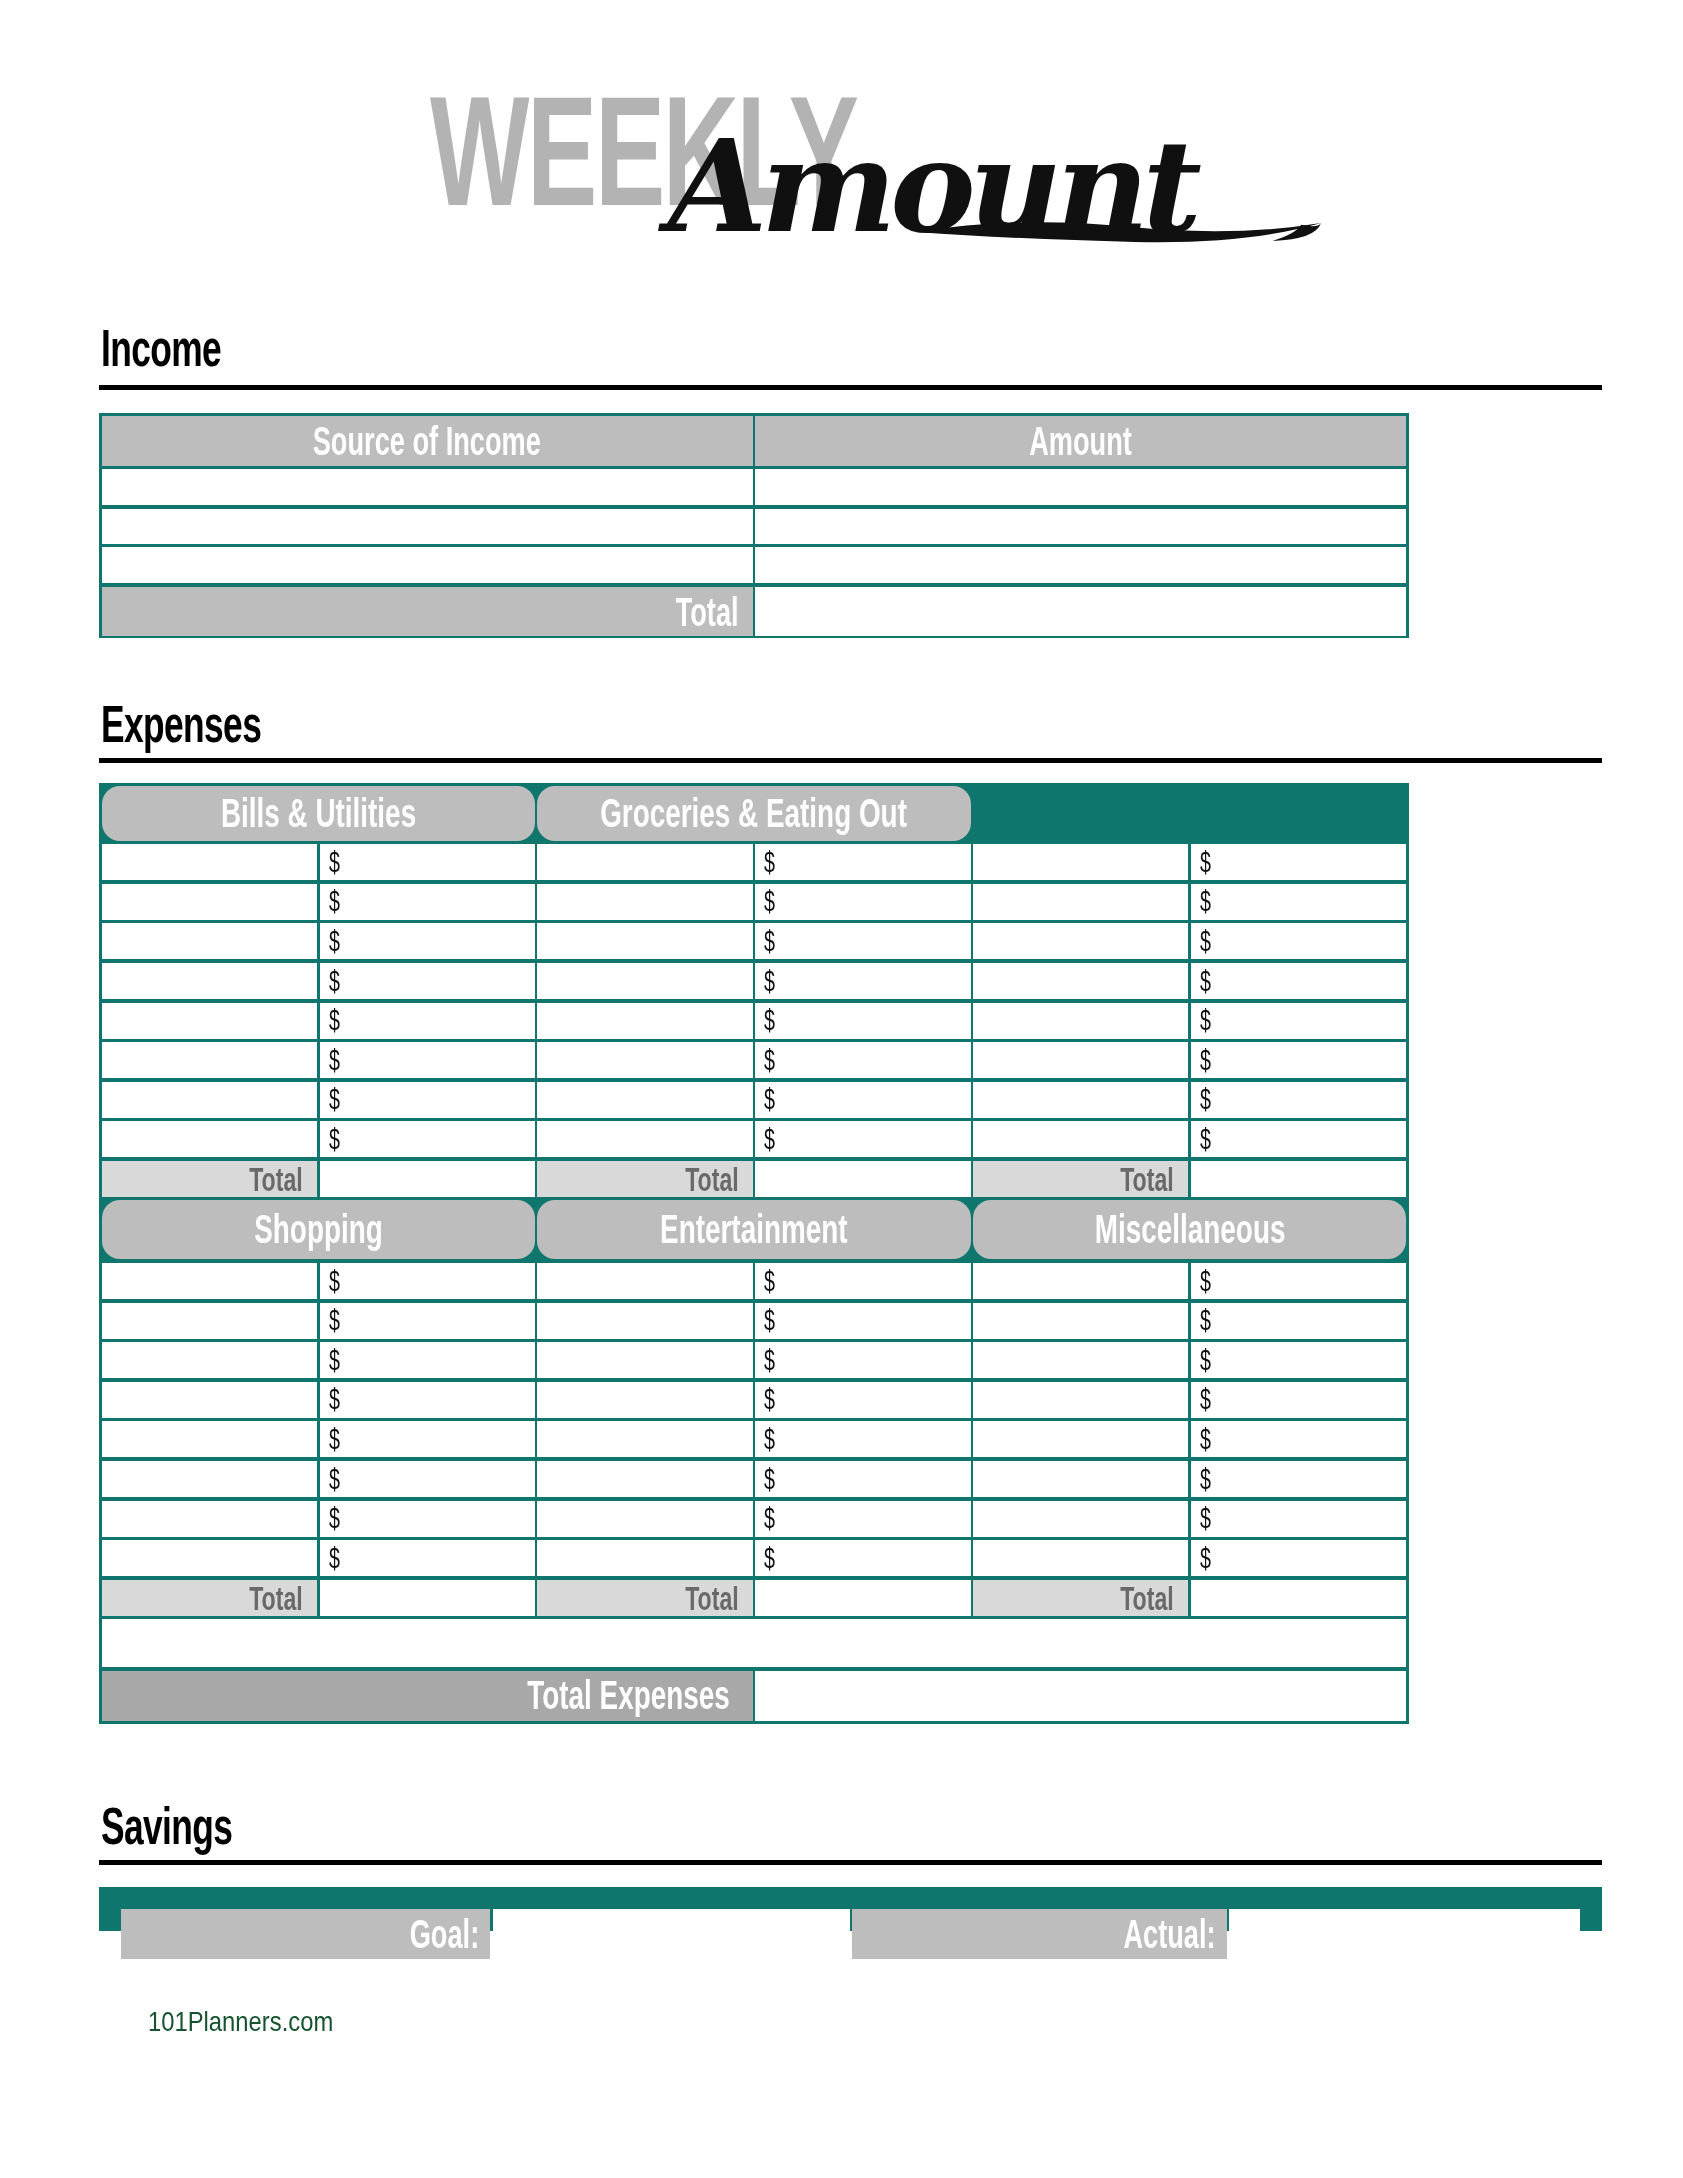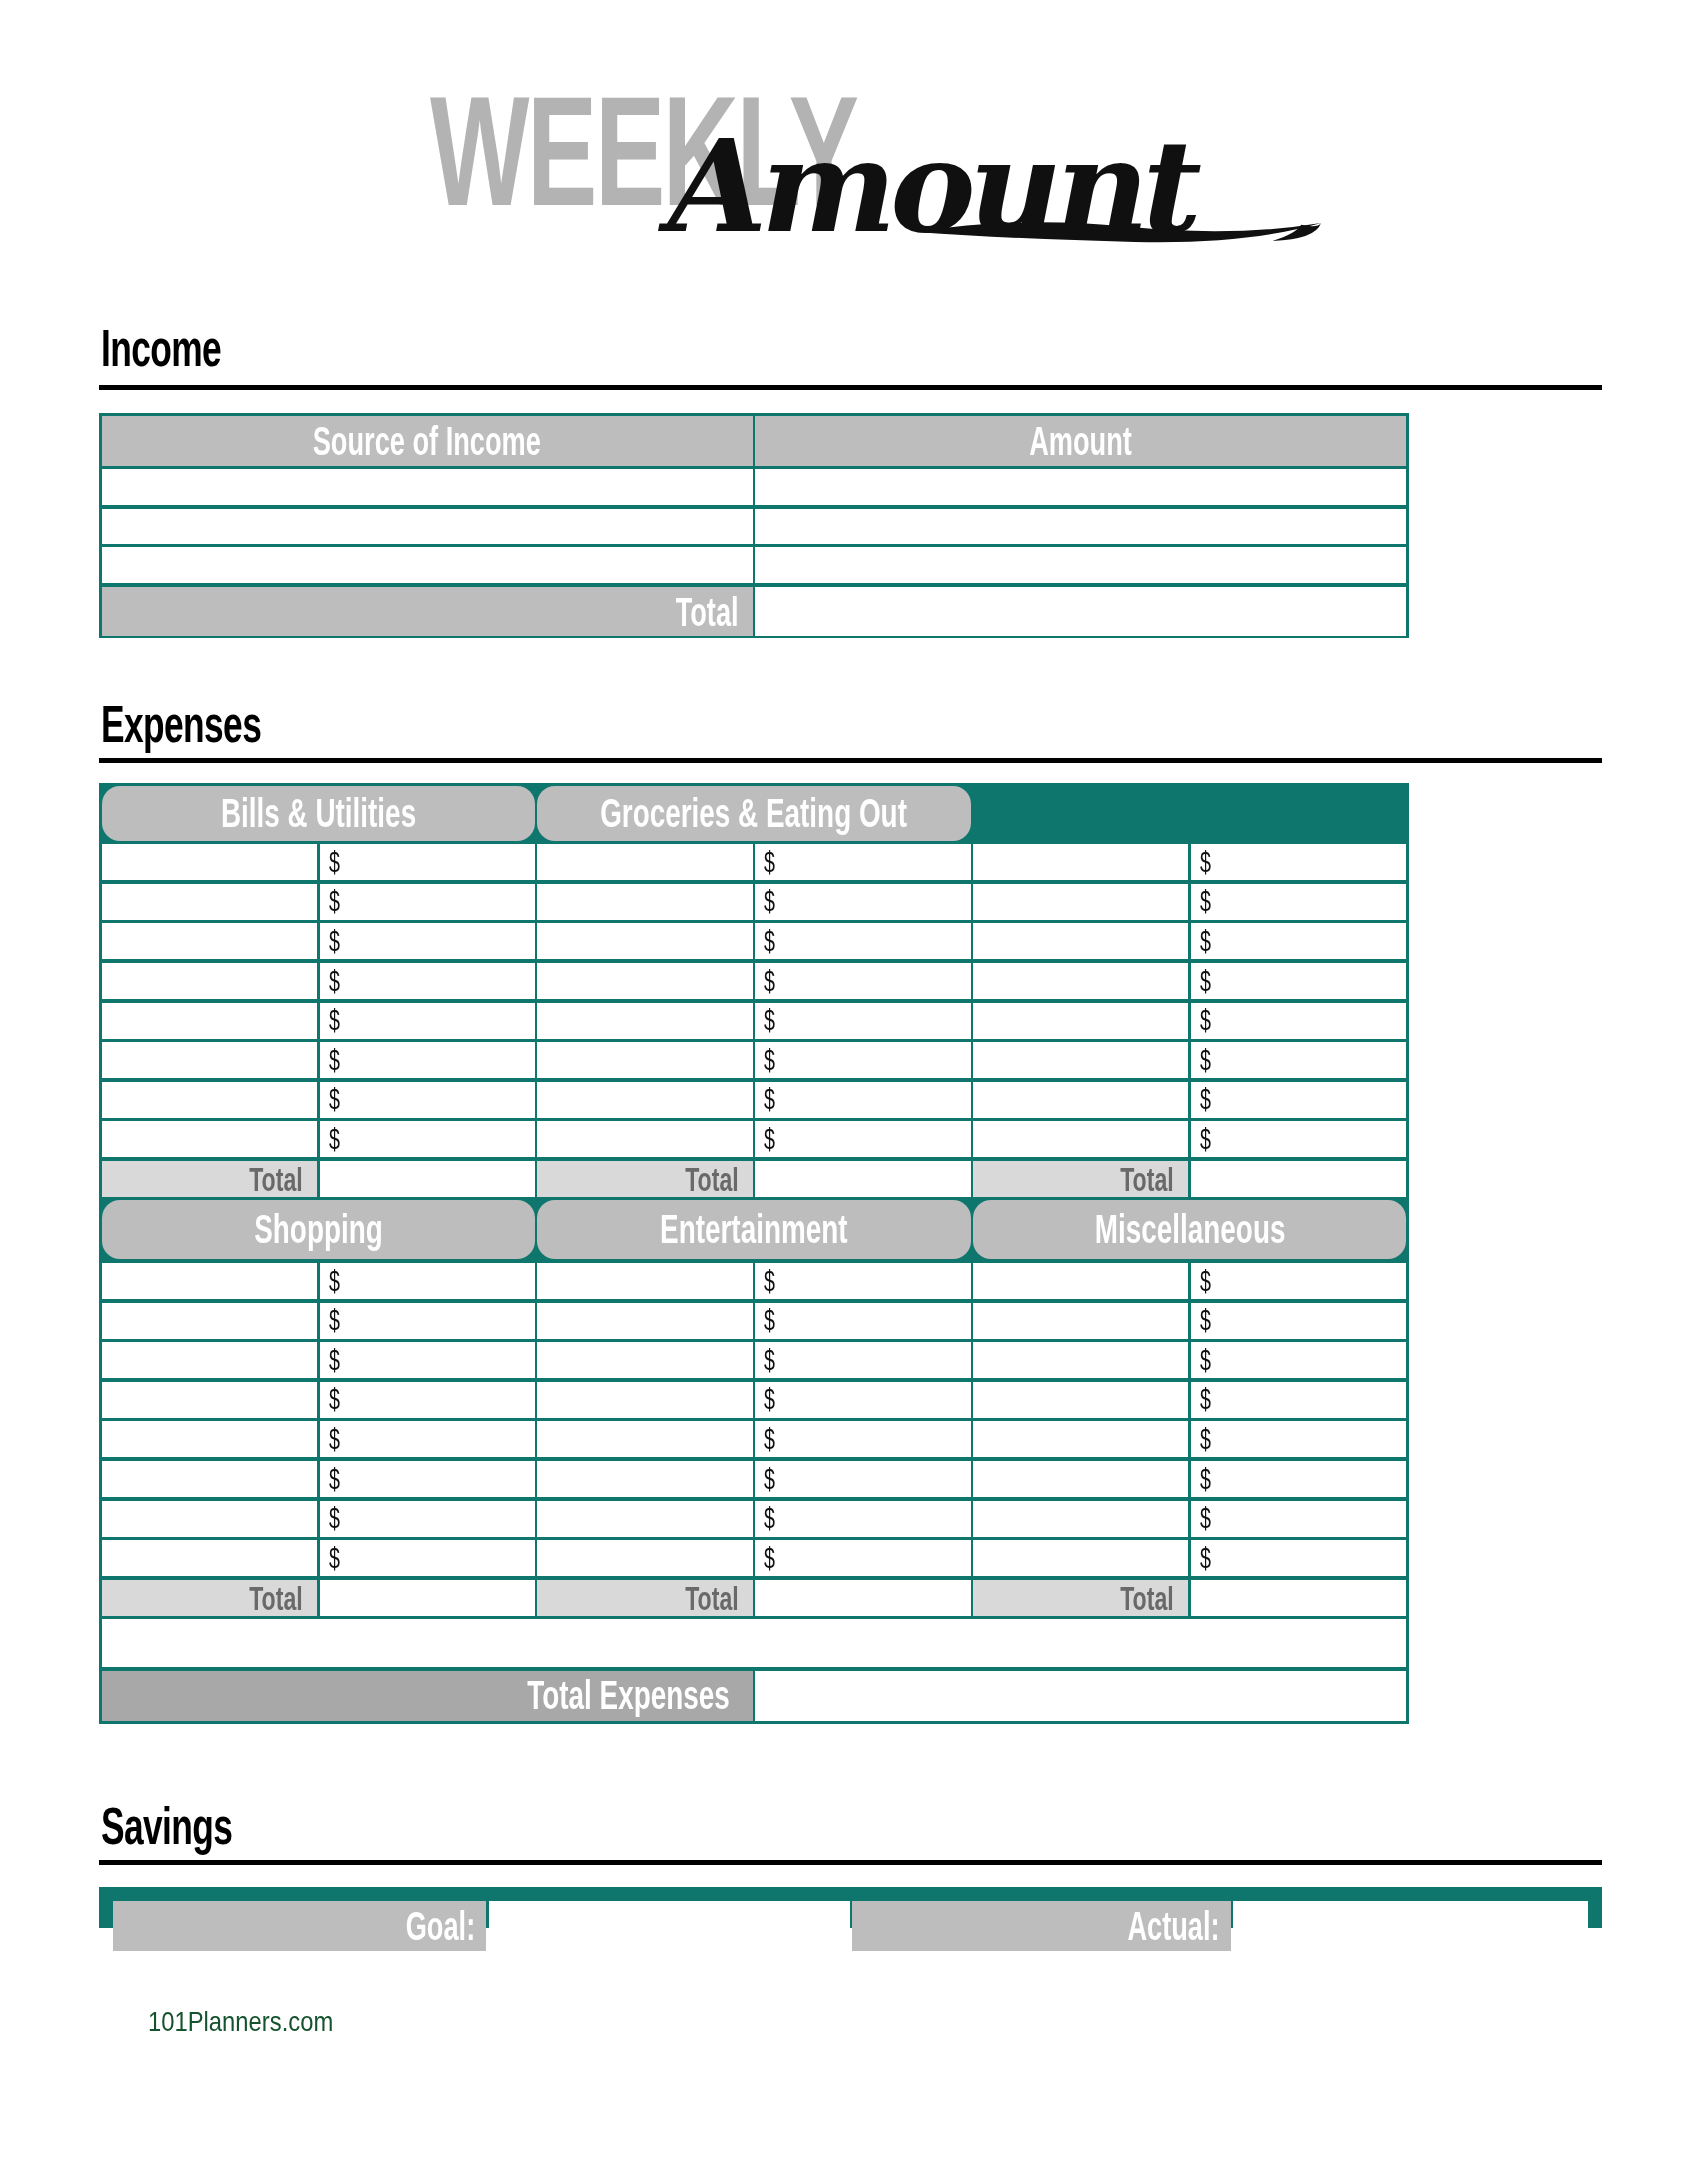--- a/index.html
+++ b/index.html
@@ -73,21 +73,21 @@
   .rows-block{
     grid-column:1 / -1;display:grid;background:transparent;
     grid-template-columns:repeat(6,1fr);grid-template-rows:repeat(8,36px);
     gap:3.6px 2.7px;
   }
 
   
   #savings-table{
     left:99px;top:1887px;width:1503px;height:41px;
     grid-template-columns:423fr 409fr 429fr 402fr;
-    grid-template-rows:50px;padding:14px;gap:0 2.7px;
+    grid-template-rows:50px;padding:22px;gap:0 2.7px;
   }
   #savings-table .total-gray{padding-right:10.8px;}
 
   
   .footer{
     position:absolute;left:101px;top:2008px;font-size:28px;color:#14532d;
     line-height:1;font-weight:400;margin-left:47px;
   }
 </style>
 </head>

